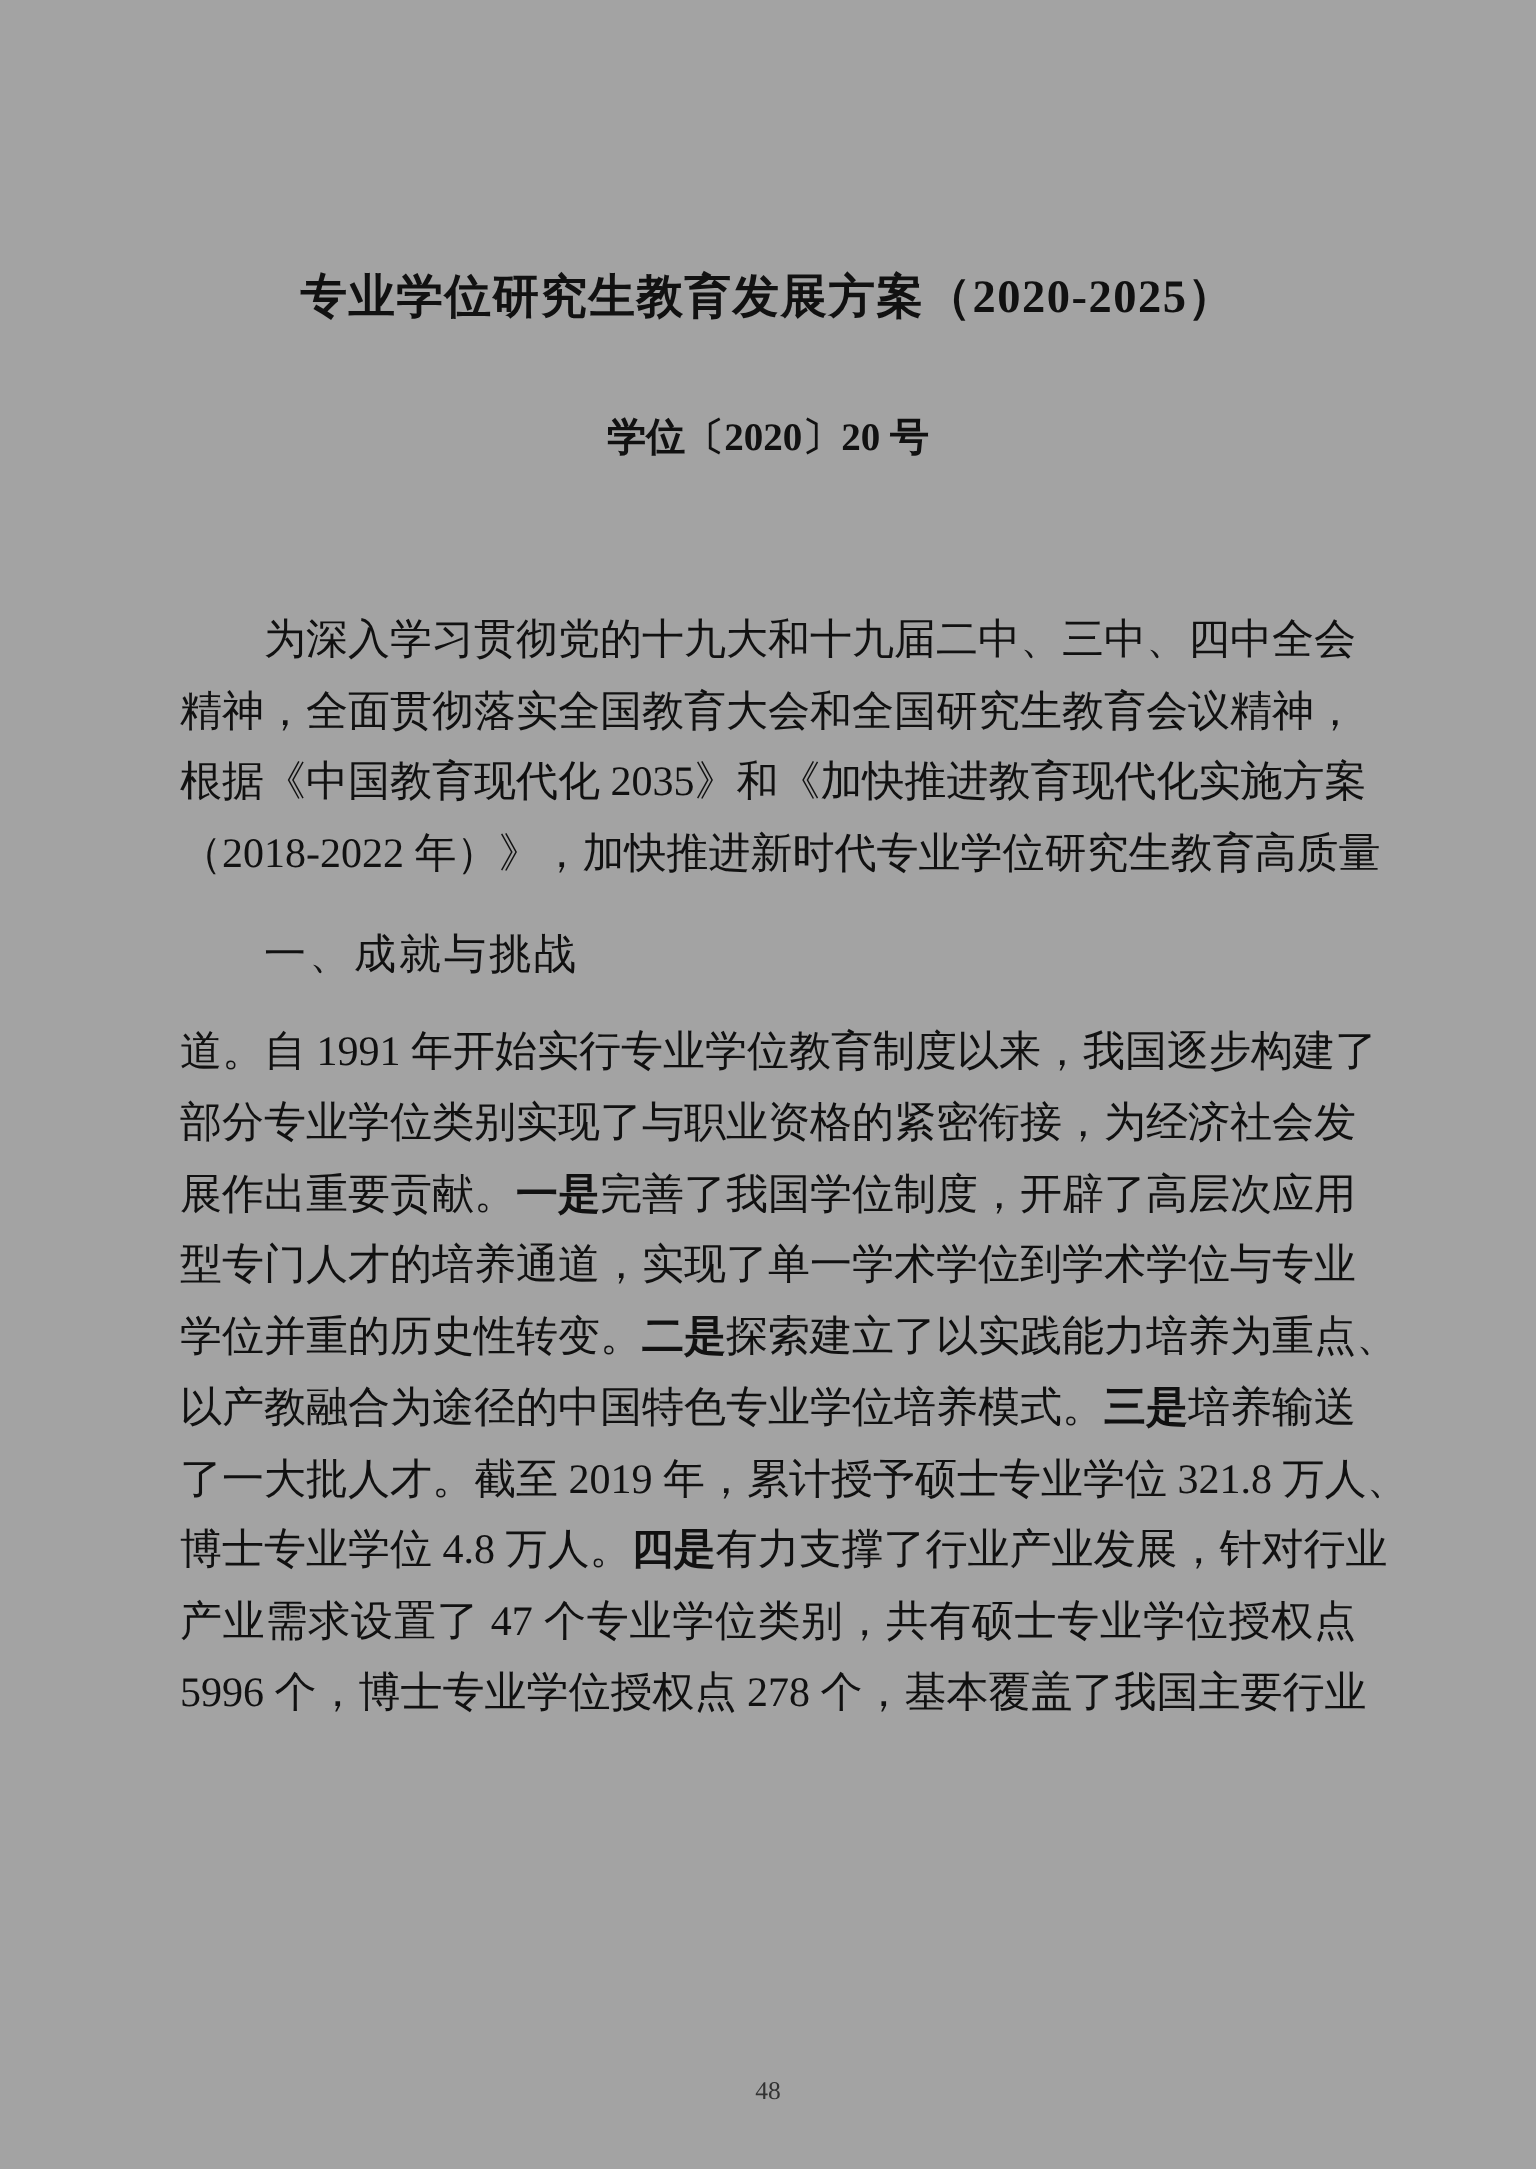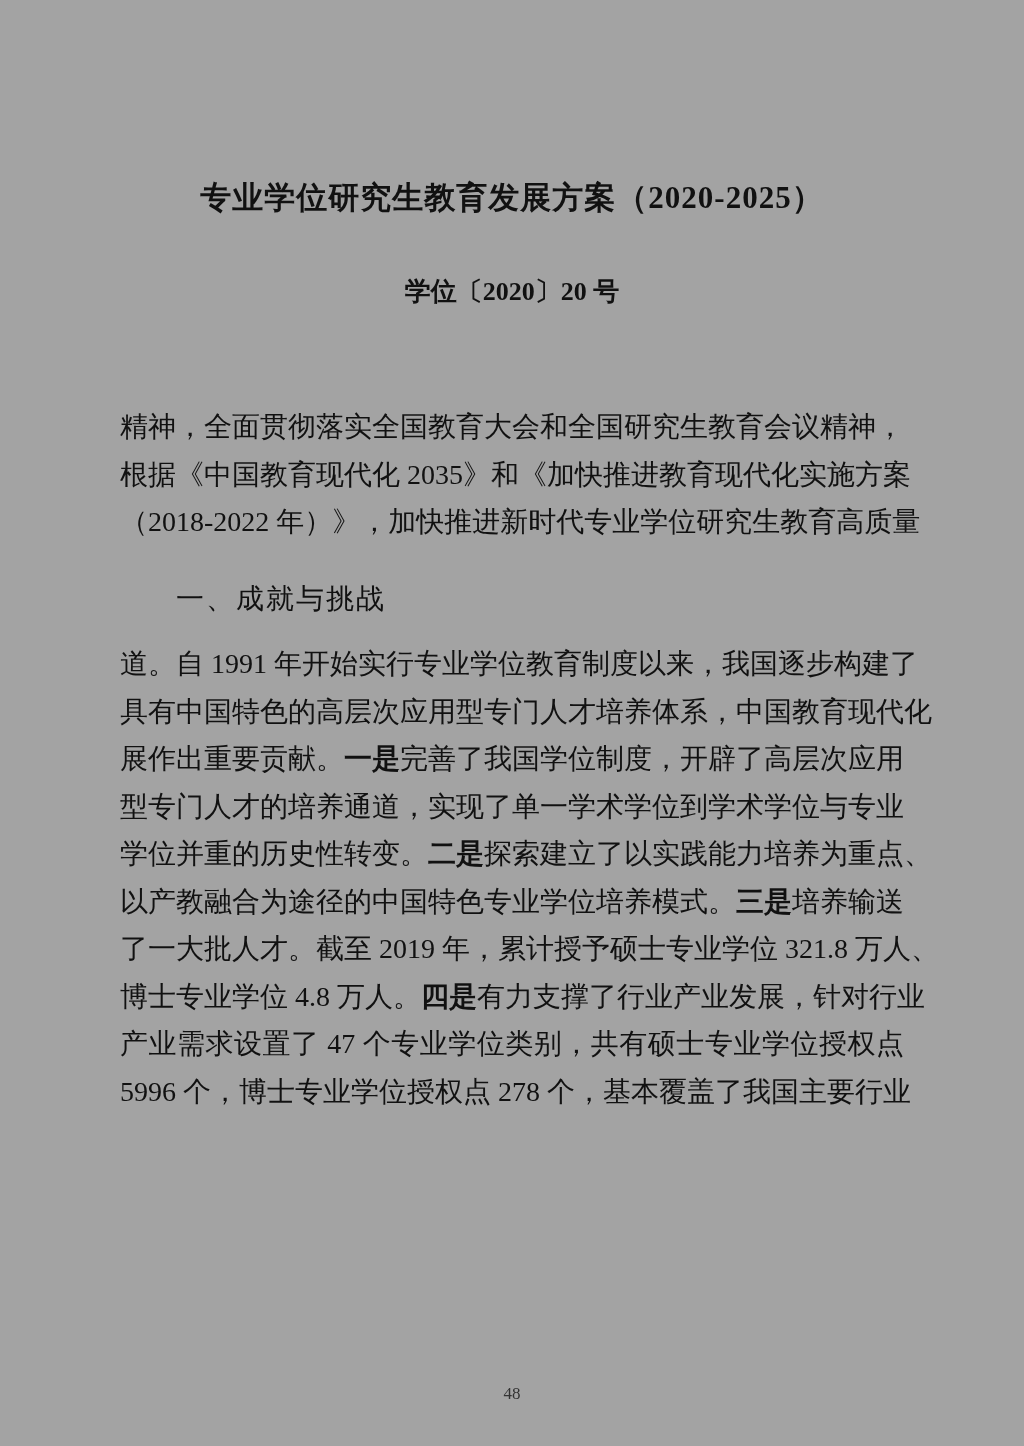--- a/index.html
+++ b/index.html
@@ -50,21 +50,21 @@
     height: 47.5px;
     white-space: nowrap;
   }
   .line.short {
     text-align: left;
     text-align-last: left;
   }
   .line.indent { text-indent: 2em; }
   .bold { font-weight: bold; }
   .heading {
-    margin-top: 29px;
+    margin-top: 19px;
     margin-bottom: 18px;
     text-indent: 2em;
     font-size: 28px;
     line-height: 47.5px;
     font-family: "Liberation Sans", "DejaVu Sans", sans-serif;
     letter-spacing: 2px;
   }
   .page-number {
     position: absolute;
     left: 0;
@@ -77,28 +77,29 @@
 </style>
 </head>
 <body>
 
 <div class="page">
   <div class="content">
     <div class="doc-title">专业学位研究生教育发展方案（2020-2025）</div>
     <div class="doc-number">学位〔2020〕20 号</div>
     <div class="doc-body">
         <div class="paragraph">
+          <div class="line indent"><span>为深入学习贯彻党的十九大和十九届二中、三中、四中全会</span></div>
           <div class="line"><span>精神，全面贯彻落实全国教育大会和全国研究生教育会议精神，</span></div>
           <div class="line"><span>根据《中国教育现代化 2035》和《加快推进教育现代化实施方案</span></div>
           <div class="line"><span>（2018-2022 年）》，加快推进新时代专业学位研究生教育高质量</span></div>
         </div>
         <div class="heading">一、成就与挑战</div>
         <div class="paragraph">
           <div class="line"><span>道。自 1991 年开始实行专业学位教育制度以来，我国逐步构建了</span></div>
-          <div class="line"><span>具有中国特色的高层次应用型专门人才培养体系，中国教育现代化</span></div>
+          <div class="line"><span>部分专业学位类别实现了与职业资格的紧密衔接，为经济社会发</span></div>
           <div class="line"><span>展作出重要贡献。</span><span class="bold">一是</span><span>完善了我国学位制度，开辟了高层次应用</span></div>
           <div class="line"><span>型专门人才的培养通道，实现了单一学术学位到学术学位与专业</span></div>
           <div class="line"><span>学位并重的历史性转变。</span><span class="bold">二是</span><span>探索建立了以实践能力培养为重点、</span></div>
           <div class="line"><span>以产教融合为途径的中国特色专业学位培养模式。</span><span class="bold">三是</span><span>培养输送</span></div>
           <div class="line"><span>了一大批人才。截至 2019 年，累计授予硕士专业学位 321.8 万人、</span></div>
           <div class="line"><span>博士专业学位 4.8 万人。</span><span class="bold">四是</span><span>有力支撑了行业产业发展，针对行业</span></div>
           <div class="line"><span>产业需求设置了 47 个专业学位类别，共有硕士专业学位授权点</span></div>
           <div class="line"><span>5996 个，博士专业学位授权点 278 个，基本覆盖了我国主要行业</span></div>
         </div>
       </div>

